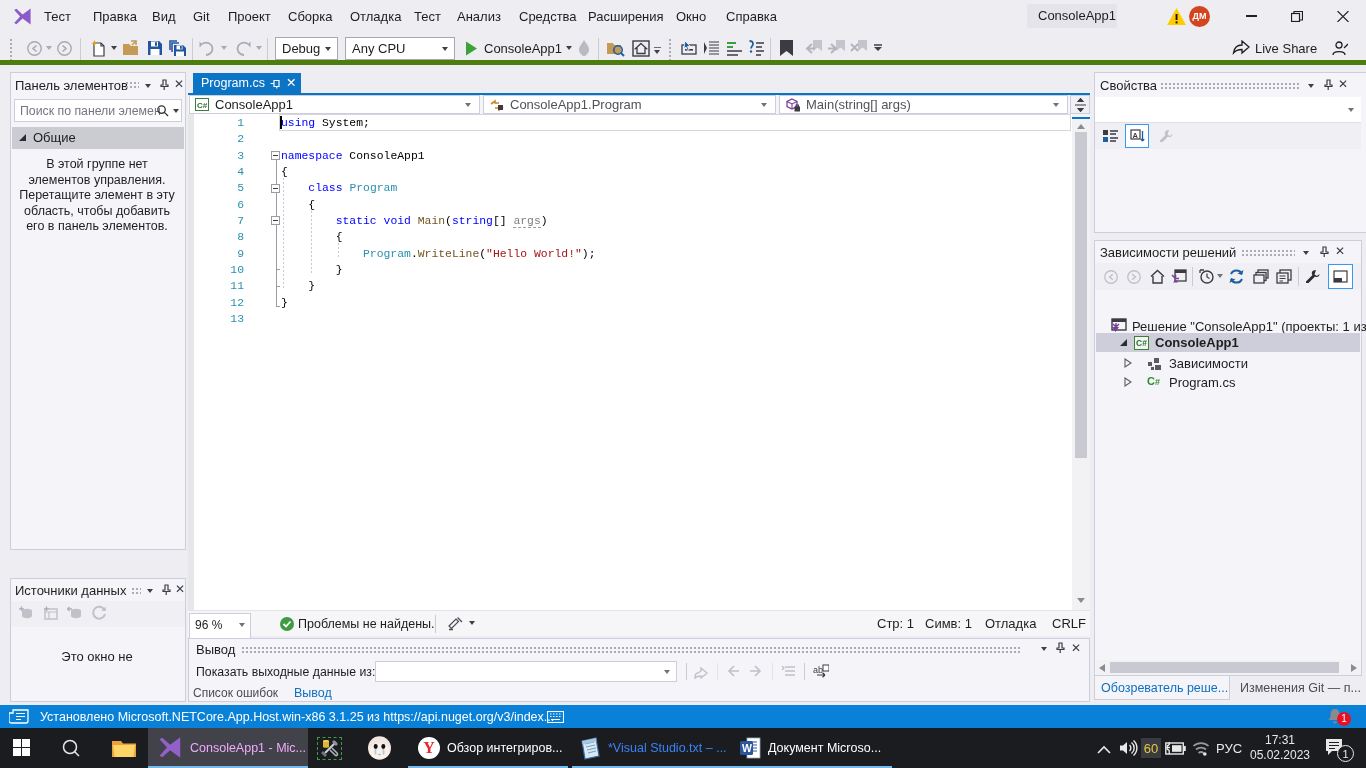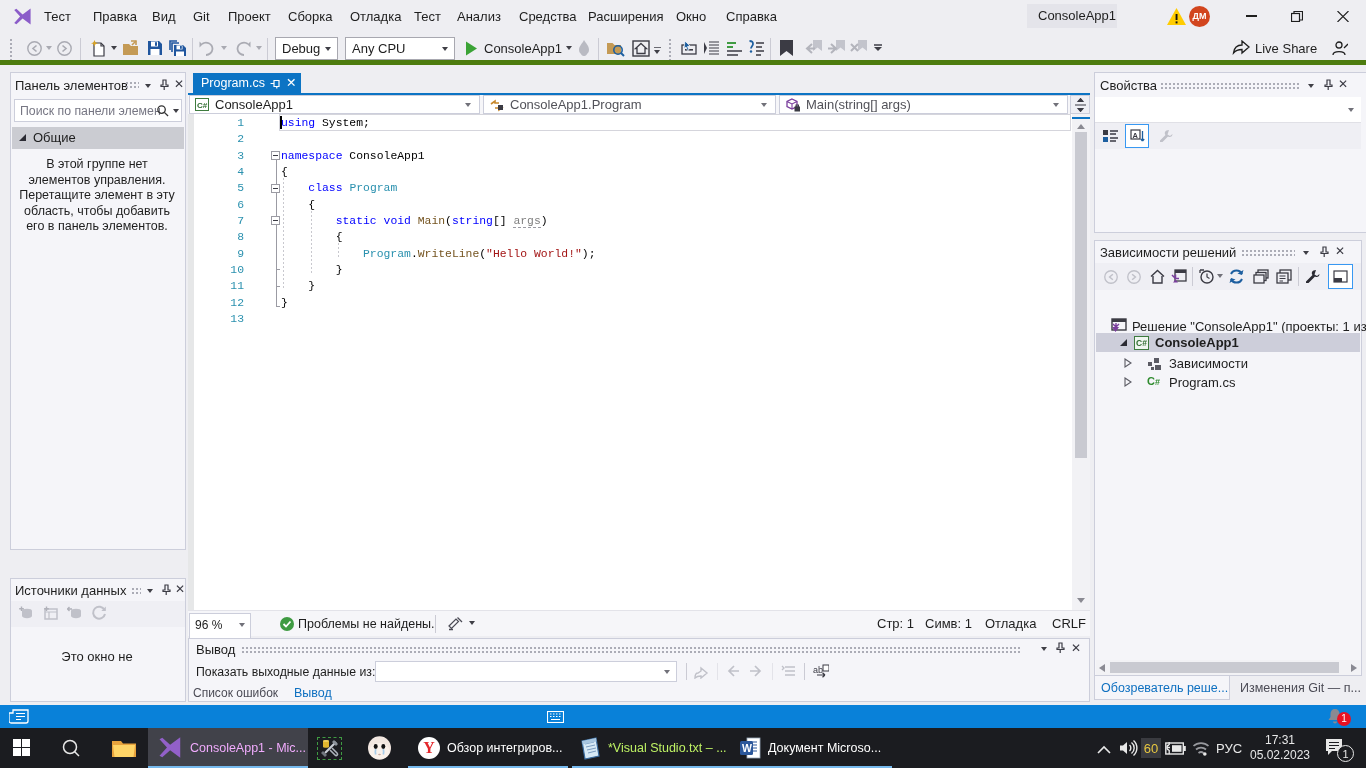--- a/index.html
+++ b/index.html
@@ -535,20 +535,21 @@
   <div class="a" style="left:0;top:0;width:136px;height:24px;background:#F5F5F9;border:1px solid #CCCEDB;border-top:none"></div>
   <div class="a" style="left:7px;top:5px;font-size:12.5px;color:#0E70C0;white-space:nowrap">Обозреватель реше...</div>
   <div class="a" style="left:146px;top:5px;font-size:12.5px;color:#4b4b55;white-space:nowrap">Изменения Git — п...</div>
 </div>
 
 <div class="a" style="left:0;top:705px;width:1366px;height:23px;background:#0981D9">
   <svg class="a" style="left:9px;top:4px" width="20" height="15" viewBox="0 0 20 15">
         <path d="M4 1 H19 V12 A2 2 0 0 1 17 14 H2 A2 2 0 0 1 0 12 V4 H4 Z" fill="none" stroke="#fff" stroke-width="1.3"></path>
         <path d="M7 4.5 H16 M7 7.5 H16 M7 10.5 H12" stroke="#fff" stroke-width="1.2"></path>
       </svg>
+  <div class="a" style="left:40px;top:5px;font-size:12.5px;color:#fff;white-space:nowrap">Установлено Microsoft.NETCore.App.Host.win-x86 3.1.25 из https:​//api.nuget.org/v3/index...</div>
   <svg class="a" style="left:547px;top:6px" width="17" height="12" viewBox="0 0 17 12">
         <rect x="0.5" y="0.5" width="16" height="11" fill="none" stroke="#fff" stroke-width="1.1"></rect>
         <path d="M3 3 H4.5 M6 3 H7.5 M9 3 H10.5 M12 3 H13.5 M3 5.5 H4.5 M6 5.5 H7.5 M9 5.5 H10.5 M12 5.5 H13.5 M4 8.5 H13" stroke="#fff" stroke-width="1"></path>
       </svg>
   <svg class="a" style="left:1327px;top:3px" width="16" height="17" viewBox="0 0 16 17">
         <path d="M8 1 C5 1 3.5 3 3.5 6 V9 L1.5 12 H14.5 L12.5 9 V6 C12.5 3 11 1 8 1 Z" fill="#8a8a92"></path>
         <path d="M6 13.5 A2 2 0 0 0 10 13.5" fill="#8a8a92"></path>
       </svg>
   <div class="a" style="left:1337px;top:7px;width:14px;height:14px;border-radius:50%;background:#E81123;color:#fff;font-size:10px;text-align:center;line-height:14px">1</div>
 </div>
@@ -599,21 +600,21 @@
   <div class="a" style="left:418px;top:9px;width:22px;height:22px;border-radius:50%;background:#fff"></div>
   <div class="a" style="left:418px;top:9px;width:22px;height:22px;text-align:center;font-size:16px;font-weight:bold;color:#E5272C;font-family:'Liberation Serif',serif;line-height:22px">Y</div>
   <div class="a" style="left:447px;top:13px;font-size:12.5px;color:#fff;white-space:nowrap">Обзор интегриров...</div>
 
   <div class="a" style="left:572px;top:38px;width:160px;height:2px;background:#76B9ED"></div>
   <svg class="a" style="left:579px;top:9px" width="23" height="23" viewBox="0 0 23 23">
         <path d="M3 4 L17 1 L20 19 L6 22 Z" fill="#D7E9F5" stroke="#3A6B9E" stroke-width="1.2"></path>
         <path d="M6 7 L15 5 M7 10 L16 8 M8 13 L17 11 M9 16 L17 14" stroke="#7A9CC0" stroke-width="1"></path>
         <path d="M3 4 L17 1 L17.5 4.5 L3.5 7.5 Z" fill="#A8C6E0"></path>
       </svg>
-  <div class="a" style="left:608px;top:13px;font-size:12.5px;color:#bef264;white-space:nowrap">*Visual Studio.txt – ...</div>
+  <div class="a" style="left:608px;top:13px;font-size:12.5px;color:#3b82f6;white-space:nowrap">*Visual Studio.txt – ...</div>
 
   <div class="a" style="left:732px;top:38px;width:160px;height:2px;background:#76B9ED"></div>
   <svg class="a" style="left:739px;top:9px" width="22" height="22" viewBox="0 0 22 22">
         <rect x="8" y="1" width="13" height="20" fill="#fff" stroke="#9ab" stroke-width="0.8"></rect>
         <path d="M11 5 H18 M11 8 H18 M11 11 H18 M11 14 H18" stroke="#2B579A" stroke-width="1.2"></path>
         <rect x="1" y="4" width="13" height="14" rx="1.5" fill="#2B579A"></rect>
         <text x="3" y="15" font-size="10.5" font-weight="bold" fill="#fff" font-family="Liberation Sans">W</text>
       </svg>
   <div class="a" style="left:768px;top:13px;font-size:12.5px;color:#fff;white-space:nowrap">Документ Microso...</div>
 

